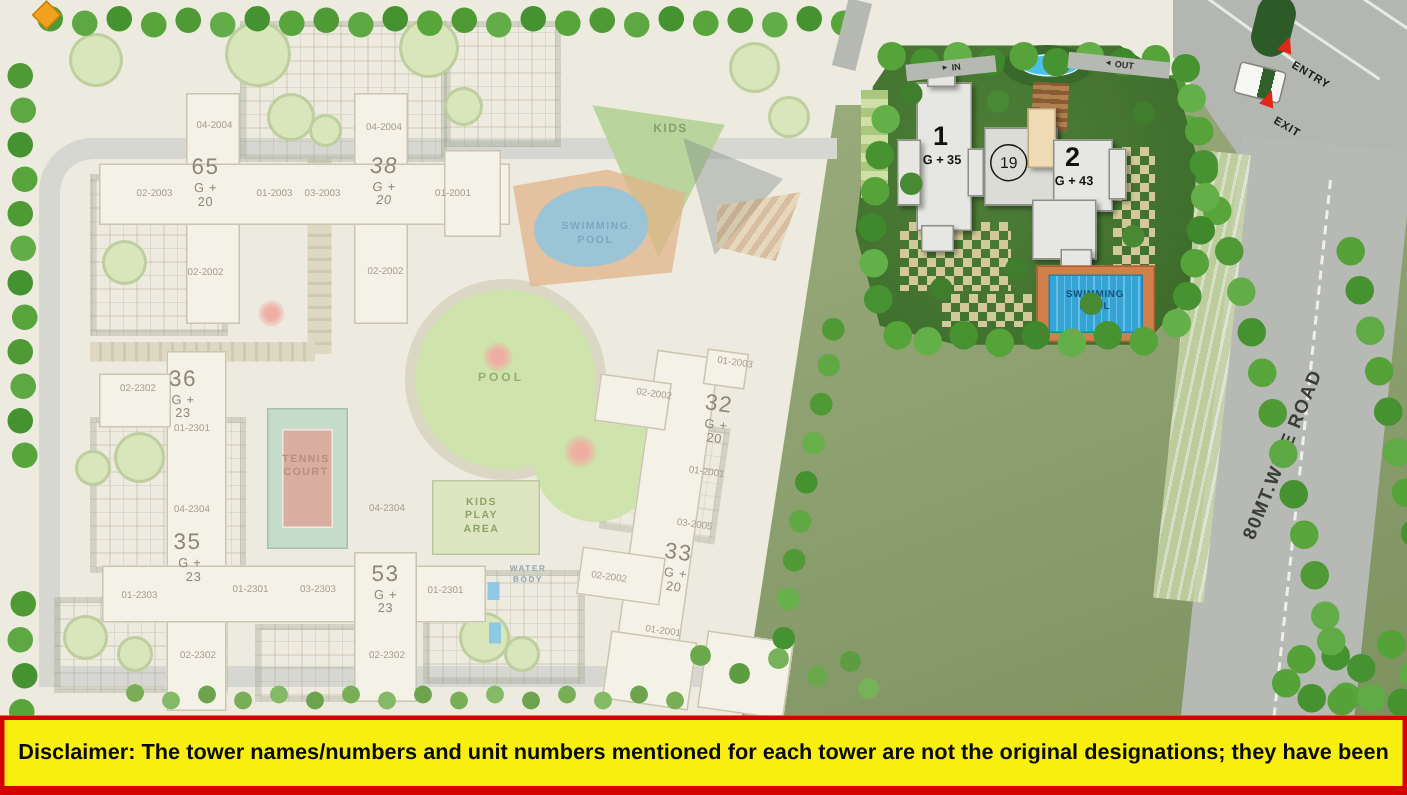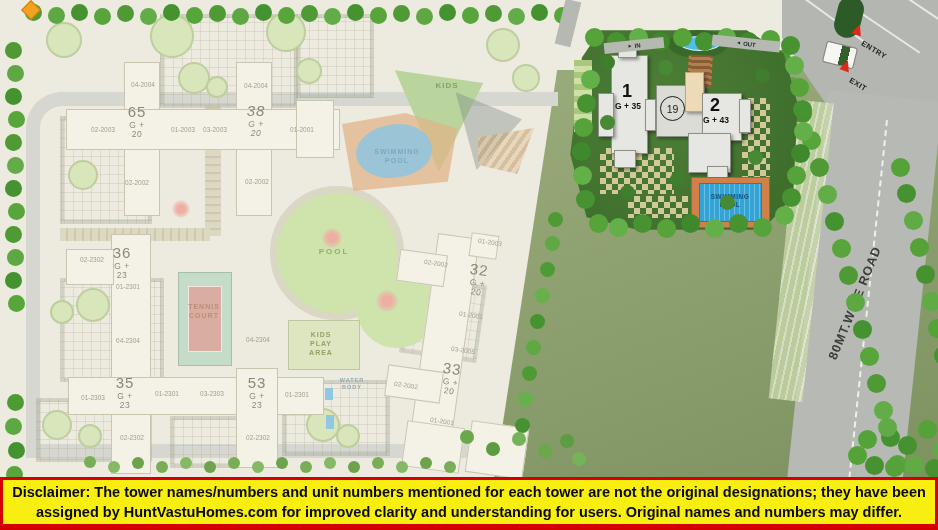--- a/index.html
+++ b/index.html
@@ -153,21 +153,21 @@
         <div class="f">G + 20</div>
       </div>
       <div class="ftower" style="left: 256px; top: 120px; font-style: italic;">
         <div class="n">38</div>
         <div class="f">G + 20</div>
       </div>
       <div class="ftower" style="left: 122px; top: 262px;">
         <div class="n">36</div>
         <div class="f">G + 23</div>
       </div>
-      <div class="ftower" style="left: 125px; top: 392px;">
+      <div class="ftower" style="left: 125px; top: 371px; text-align: right;">
         <div class="n">35</div>
         <div class="f">G + 23</div>
       </div>
       <div class="ftower" style="left: 257px; top: 392px;">
         <div class="n">53</div>
         <div class="f">G + 23</div>
       </div>
       <div class="ftower" style="left: 451px; top: 378px; transform: translate(-50%, -50%) rotate(8deg);">
         <div class="n">33</div>
         <div class="f">G + 20</div>
@@ -259,15 +259,14 @@
   <div class="abs" style="left:660px;top:96px;width:23px;height:23px;border:1.5px solid #1a1a1a;border-radius:50%;display:flex;align-items:center;justify-content:center;">
     <span style="font-size:10.5px;color:#1a1a1a;">19</span>
   </div>
   <div class="hlbl" style="left:715px;top:105px;font-size:18px;">2</div>
   <div class="hlbl" style="left:716px;top:120px;font-size:8.5px;">G + 43</div>
 
   <div class="abs" style="left:24px;top:3px;width:12px;height:12px;background:#f2a21e;border:1px solid #c87f10;transform:rotate(45deg);"></div>
 
   <div id="disclaimer">
     <div>Disclaimer: The tower names/numbers and unit numbers mentioned for each tower are not the original designations; they have been</div>
-    <div>assigned by HuntVastuHomes.com for improved clarity and understanding for users. Original names and numbers may differ.</div>
   </div>
 </div>
 
 </body></html>

